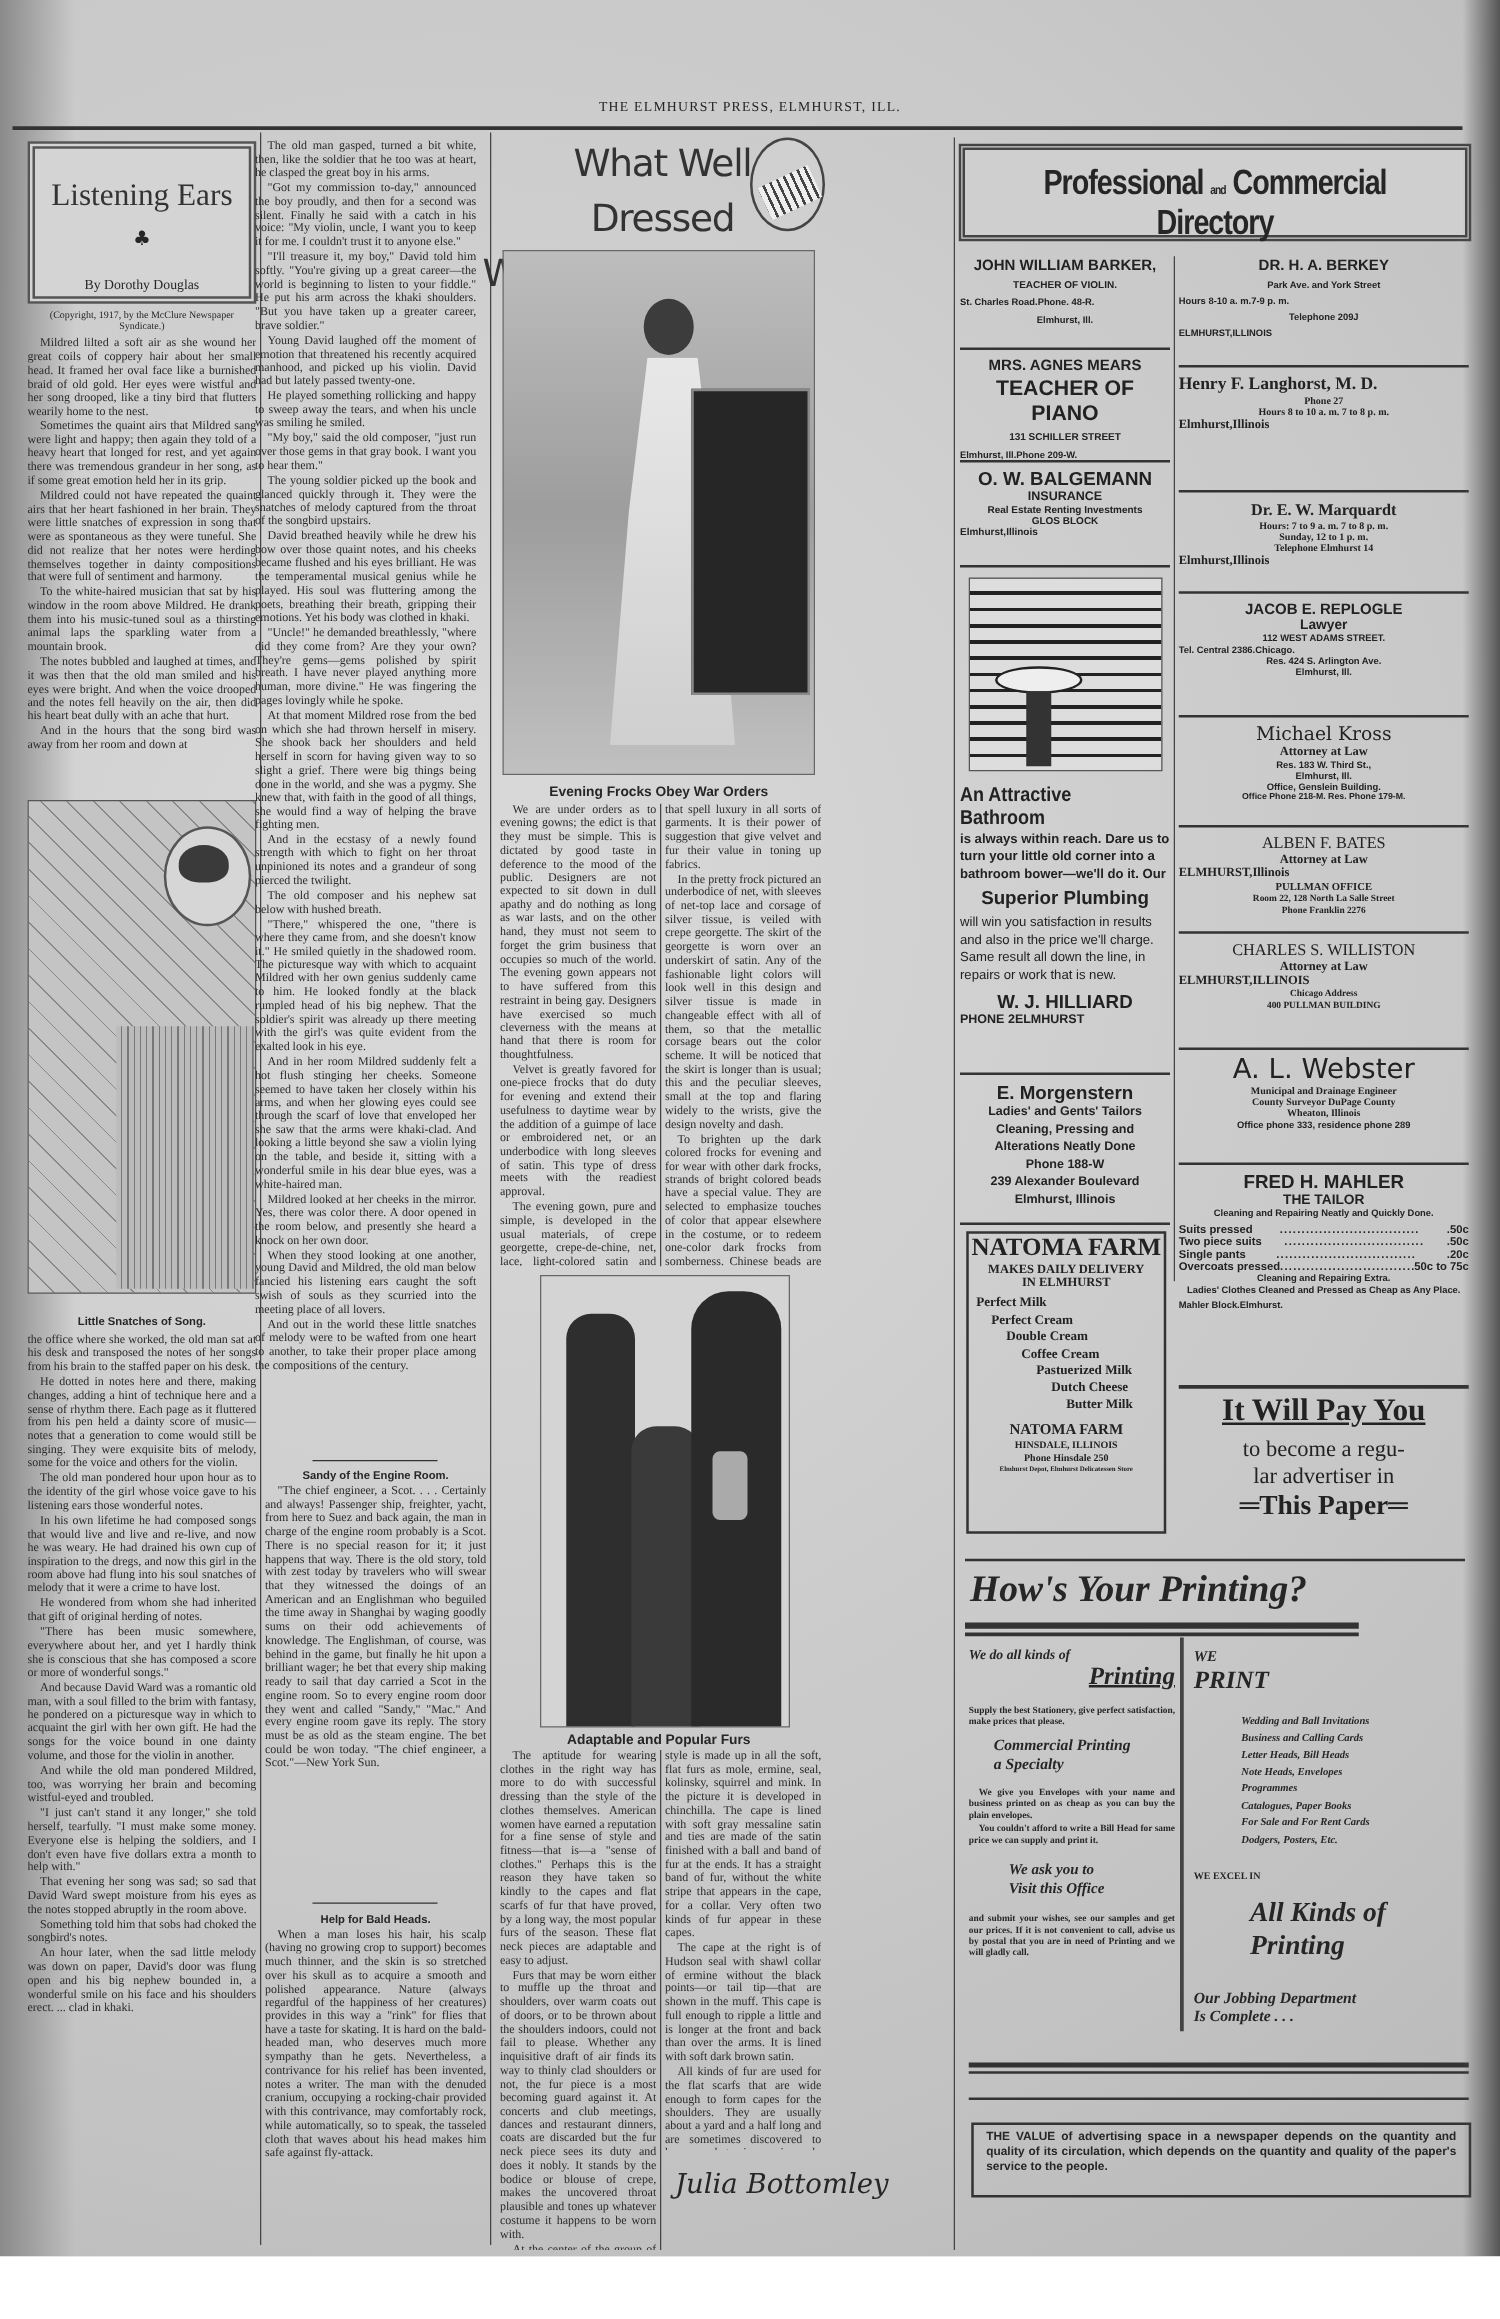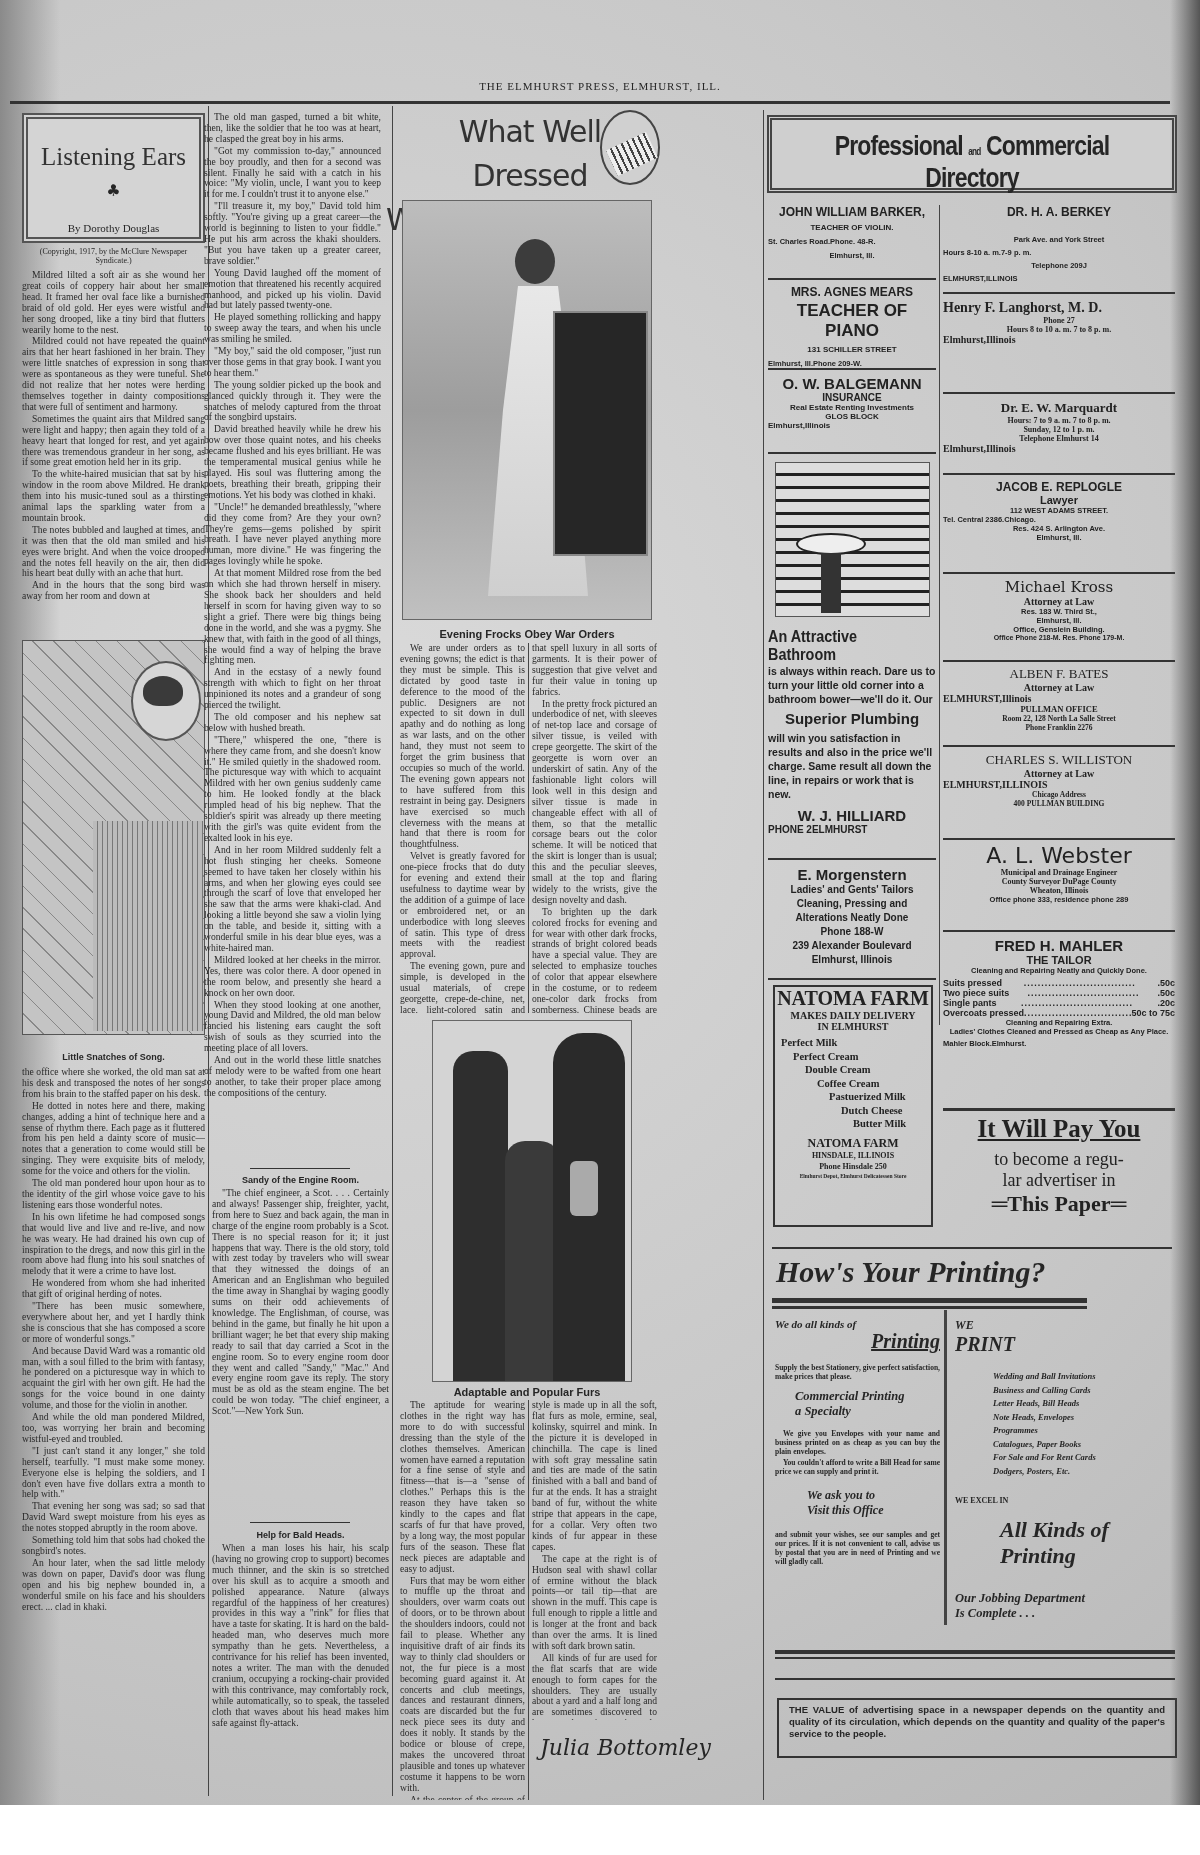--- a/index.html
+++ b/index.html
@@ -43,22 +43,22 @@
 
   <div class="title-box">
     <div class="t">Listening Ears</div>
     <div style="font-size:16px;margin-top:10px">♣</div>
     <div class="b" style="margin-top:22px">By Dorothy Douglas</div>
   </div>
   <div class="copy">(Copyright, 1917, by the McClure Newspaper Syndicate.)</div>
 
   <div class="col" style="left:22px;top:270px;width:183px;height:360px;overflow:hidden">
     <p>Mildred lilted a soft air as she wound her great coils of coppery hair about her small head. It framed her oval face like a burnished braid of old gold. Her eyes were wistful and her song drooped, like a tiny bird that flutters wearily home to the nest.</p>
+    <p>Sometimes the quaint airs that Mildred sang were light and happy; then again they told of a heavy heart that longed for rest, and yet again there was tremendous grandeur in her song, as if some great emotion held her in its grip.</p>
     <p>Mildred could not have repeated the quaint airs that her heart fashioned in her brain. They were little snatches of expression in song that were as spontaneous as they were tuneful. She did not realize that her notes were herding themselves together in dainty compositions that were full of sentiment and harmony.</p>
-    <p>Sometimes the quaint airs that Mildred sang were light and happy; then again they told of a heavy heart that longed for rest, and yet again there was tremendous grandeur in her song, as if some great emotion held her in its grip.</p>
     <p>To the white-haired musician that sat by his window in the room above Mildred. He drank them into his music-tuned soul as a thirsting animal laps the sparkling water from a mountain brook.</p>
     <p>The notes bubbled and laughed at times, and it was then that the old man smiled and his eyes were bright. And when the voice drooped and the notes fell heavily on the air, then did his heart beat dully with an ache that hurt.</p>
     <p>And in the hours that the song bird was away from her room and down at</p>
   </div>
 
   <div class="illus" style="left:22px;top:640px;width:183px;height:395px;background:repeating-linear-gradient(45deg,#c4c4c4 0,#c4c4c4 14px,#888 14px,#888 15px),#c4c4c4">
     <div style="position:absolute;left:108px;top:20px;width:70px;height:80px;border-radius:50%;border:2px solid #555;background:#d6d6d6"></div>
     <div style="position:absolute;left:120px;top:35px;width:40px;height:30px;border-radius:50% 50% 40% 40%;background:#3a3a3a"></div>
     <div style="position:absolute;left:70px;top:180px;width:110px;height:210px;background:repeating-linear-gradient(90deg,#bbb 0,#bbb 4px,#777 4px,#777 5px)"></div>
   </div>
@@ -195,21 +195,21 @@
   </div>
   <div class="hrule" style="left:768px;top:452px;width:168px"></div>
   <div class="illus" style="left:775px;top:462px;width:155px;height:155px;background:repeating-linear-gradient(0deg,#ddd 0,#ddd 10px,#222 10px,#222 13px)">
     <div style="position:absolute;left:20px;top:70px;width:70px;height:22px;border-radius:50%;background:#eee;border:2px solid #222"></div>
     <div style="position:absolute;left:45px;top:90px;width:20px;height:60px;background:#333"></div>
   </div>
   <div class="dir" style="left:768px;top:628px;width:168px;text-align:left">
     <div class="nm" style="font-size:16px;transform:scaleX(.9);transform-origin:left">An Attractive Bathroom</div>
     <div style="font-size:10.5px;line-height:14px;font-weight:bold">is always within reach. Dare us to turn your little old corner into a bathroom bower—we'll do it. Our</div>
     <div class="nm" style="font-size:15px;text-align:center;margin:4px 0">Superior Plumbing</div>
-    <div style="font-size:10.5px;line-height:14px;font-weight:bold">will win you satisfaction in results and also in the price we'll charge. Same result all down the line, in repairs or work that is new.</div>
+    <div style="font-size:10.5px;line-height:14px;font-weight:normal">will win you satisfaction in results and also in the price we'll charge. Same result all down the line, in repairs or work that is new.</div>
     <div class="nm" style="font-size:15px;text-align:center;margin-top:6px">W. J. HILLIARD</div>
     <div class="row nm" style="font-size:10px">
         <span>PHONE 2</span>
         <span>ELMHURST</span>
       </div>
   </div>
   <div class="hrule" style="left:768px;top:858px;width:168px"></div>
   <div class="dir" style="left:768px;top:866px;width:168px">
     <div class="nm" style="font-size:15px">E. Morgenstern</div>
     <div class="nm" style="font-size:10px;line-height:14px">Ladies' and Gents' Tailors</div>
@@ -236,21 +236,21 @@
       </div>
       <div class="nm" style="font-size:12px;font-family:'Liberation Serif',serif;margin-top:5px">NATOMA FARM</div>
       <div class="nm" style="font-size:8px;font-family:'Liberation Serif',serif">HINSDALE, ILLINOIS</div>
       <div class="nm" style="font-size:8px;font-family:'Liberation Serif',serif;margin-top:2px">Phone Hinsdale 250</div>
       <div class="nm" style="font-size:5.5px;font-family:'Liberation Serif',serif;margin-top:2px">Elmhurst Depot, Elmhurst Delicatessen Store</div>
     </div>
   </div>
 
   <div class="dir" style="left:943px;top:205px;width:232px">
     <div class="nm" style="font-size:12px">DR. H. A. BERKEY</div>
-    <div class="nm" style="font-size:7.5px;margin-top:16px">Park Ave. and York Street</div>
+    <div class="nm" style="font-size:7.5px;margin-top:4px">Park Ave. and York Street</div>
     <div class="row nm" style="font-size:7.5px;margin-top:4px">
         <span>Hours 8-10 a. m.</span>
         <span>7-9 p. m.</span>
       </div>
     <div class="nm" style="font-size:7.5px;margin-top:4px">Telephone 209J</div>
     <div class="row nm" style="font-size:7.5px;margin-top:4px">
         <span>ELMHURST,</span>
         <span>ILLINOIS</span>
       </div>
   </div>

